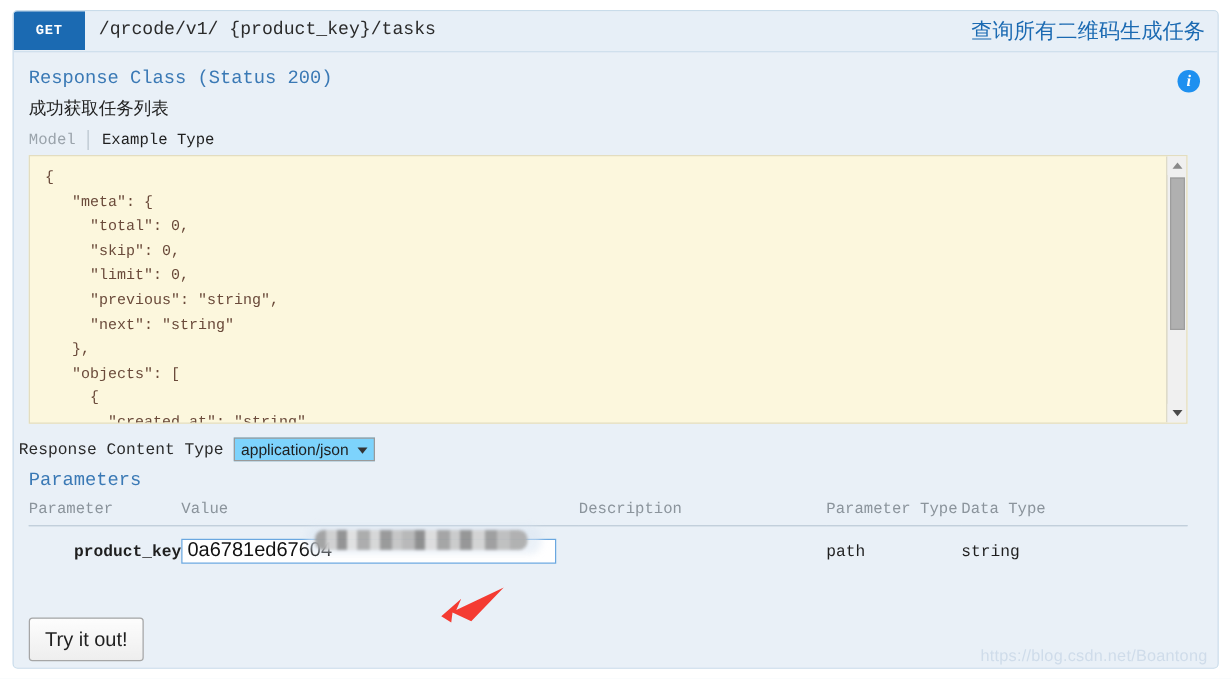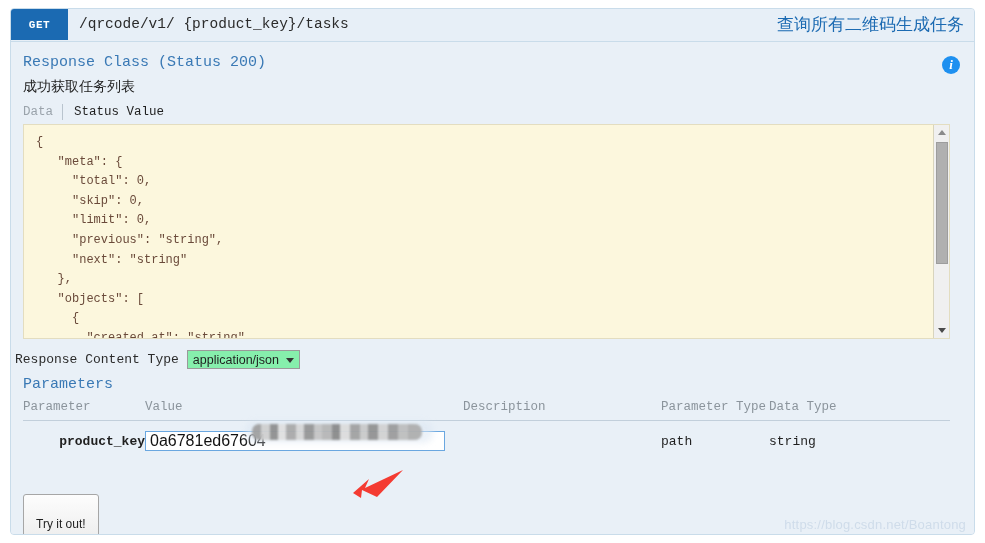--- a/index.html
+++ b/index.html
@@ -219,21 +219,21 @@
   .rct-label {
     font-family: "Liberation Mono", monospace;
     font-size: 13px;
     color: #2b2b2b;
     margin-right: 8px;
   }
   .rct-select {
     position: relative;
     height: 19px;
     border: 1px solid #9a9a9a;
-    background: #86efac;
+    background: #7dd3fc;
     padding: 0 20px 0 5px;
     font-family: "Liberation Sans", sans-serif;
     font-size: 12.5px;
     line-height: 19px;
     color: #1f1f1f;
     cursor: pointer;
     box-sizing: border-box;
   }
   .rct-select .caret {
     position: absolute;
@@ -325,26 +325,26 @@
     filter: blur(3px);
     opacity: 0.55;
     border-radius: 9px;
   }
 
   
   .submit-btn {
     position: absolute;
     left: 12px;
     top: 452px;
-    padding: 22px 12px 6px 12px;
+    padding: 9px 12px 6px 12px;
     background: linear-gradient(#fdfdfd, #eeeeee);
     border: 1px solid #a6a6a6;
     border-radius: 3px;
     font-family: "Liberation Sans", sans-serif;
-    font-size: 12px;
+    font-size: 16px;
     color: #1f1f1f;
     cursor: pointer;
   }
 
   
   .arrow {
     position: absolute;
     pointer-events: none;
   }
   #arrow-parameters { left: 338px; top: 426px; }
@@ -373,22 +373,22 @@
   </div>
 
   <div class="op-content">
 
     <div class="info-icon">i</div>
 
     <div class="section-title" id="response-class-title">Response Class (Status 200)</div>
     <div class="response-desc">成功获取任务列表</div>
 
     <div class="model-tabs">
-      <span class="tab">Data</span>
-      <span class="tab active">Status Value</span>
+      <span class="tab">Model</span>
+      <span class="tab active">Example Type</span>
     </div>
 
     <div class="code-wrap">
       <pre class="code-block">{
    "meta": {
      "total": 0,
      "skip": 0,
      "limit": 0,
      "previous": "string",
      "next": "string"

